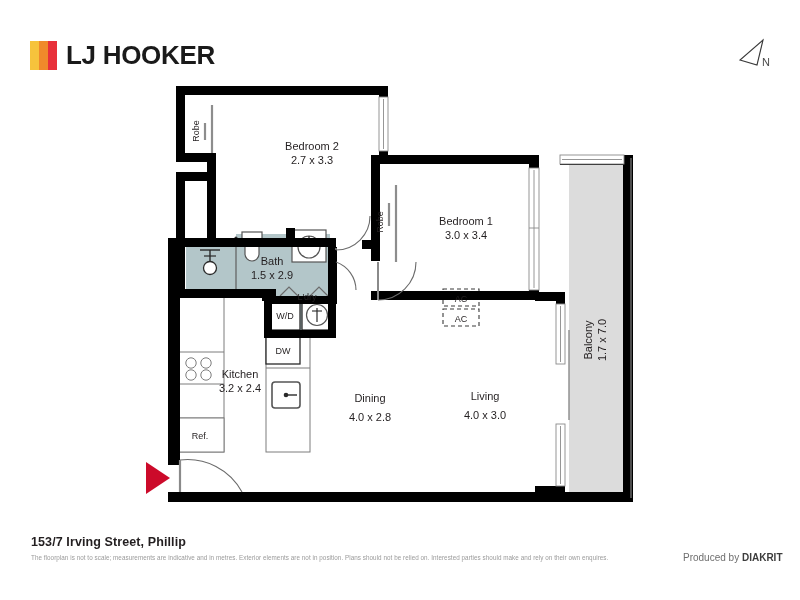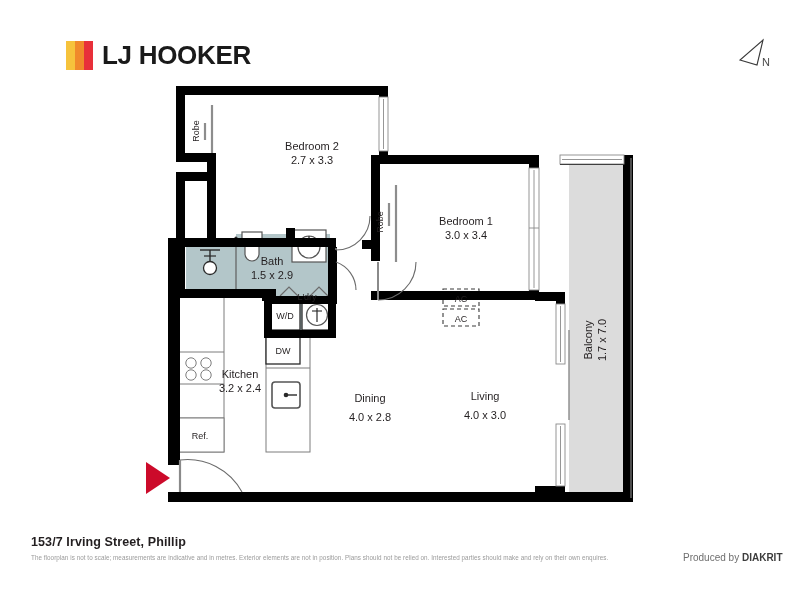--- a/index.html
+++ b/index.html
@@ -20,21 +20,20 @@
   #header {
     position: absolute;
     left: 0; top: 0;
     width: 800px; height: 90px;
   }
   #logo-block {
     position: absolute;
     left: 30px; top: 41px;
     display: flex;
     align-items: flex-start;
-    margin-left: 36px;
   }
   #logo-bars {
     display: flex;
     height: 29px;
     margin-right: 9px;
   }
   .logo-bar { width: 9px; height: 29px; }
   #logo-text {
     font-size: 26px;
     font-weight: bold;

